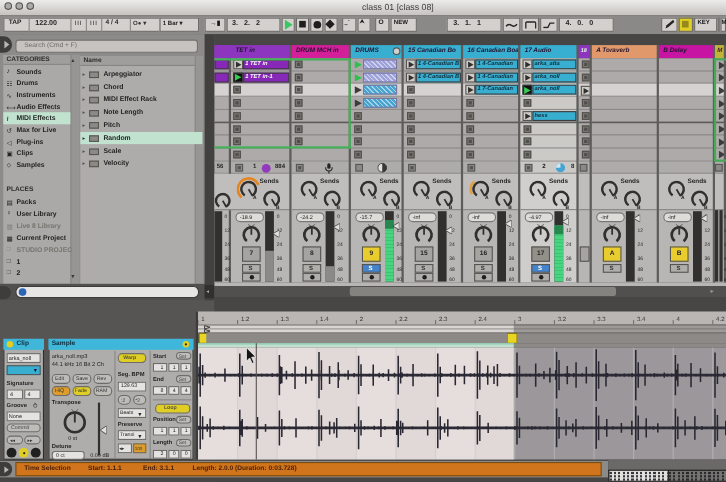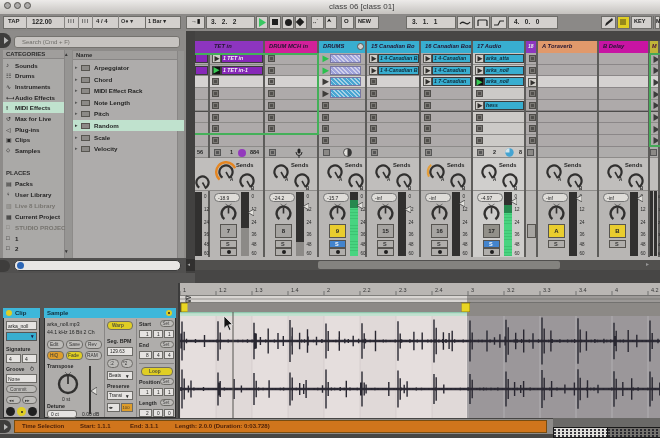--- a/index.html
+++ b/index.html
@@ -6,21 +6,21 @@
   font-family:"Liberation Sans", sans-serif; }
 #root { filter:saturate(0.94) contrast(0.96) brightness(0.99); position:relative; width:660px; height:438px; overflow:hidden; }
 #root div, #root svg { position:absolute; }
 </style></head>
 <body>
 <div id="root">
 <div class="" style="left:0px;top:0px;width:660px;height:14px;background:linear-gradient(#f4f2f0,#cac7c3);"></div>
 <div class="" style="left:4px;top:2px;width:7px;height:7px;background:#b0aeac;border:1.3px solid #55534f;border-radius:50%;box-sizing:border-box;"></div>
 <div class="" style="left:14px;top:2px;width:7px;height:7px;background:#b0aeac;border:1.3px solid #55534f;border-radius:50%;box-sizing:border-box;"></div>
 <div class="" style="left:24px;top:2px;width:7px;height:7px;background:#b0aeac;border:1.3px solid #55534f;border-radius:50%;box-sizing:border-box;"></div>
-<div class="" style="left:329px;top:2px;font-size:8px;color:#3a3a3a;font-weight:normal;white-space:nowrap;">class 06  [class 01]</div>
+<div class="" style="left:329px;top:2px;font-size:8px;color:#3a3a3a;font-weight:normal;white-space:nowrap;">class 01  [class 08]</div>
 <div class="" style="left:0px;top:14px;width:660px;height:17px;background:#8d8b89;border-bottom:1px solid #55534f;"></div>
 <div class="" style="left:3px;top:16px;width:143px;height:13px;background:#d9d6d2;border:1px solid #6e6c68;box-sizing:border-box;"></div>
 <div class="" style="left:8px;top:18px;font-size:6px;color:#222;font-weight:bold;white-space:nowrap;">TAP</div>
 <div class="" style="left:26px;top:16px;width:0px;height:13px;border-left:1px solid #8a8884;"></div>
 <div class="" style="left:32px;top:18px;font-size:6.5px;color:#222;font-weight:bold;white-space:nowrap;">122.00</div>
 <div class="" style="left:64px;top:16px;width:0px;height:13px;border-left:1px solid #8a8884;"></div>
 <div class="" style="left:67px;top:18px;font-size:4px;color:#444;font-weight:normal;white-space:nowrap;letter-spacing:-1px;">❙❙❙</div>
 <div class="" style="left:78px;top:16px;width:0px;height:13px;border-left:1px solid #8a8884;"></div>
 <div class="" style="left:81px;top:18px;font-size:4px;color:#444;font-weight:normal;white-space:nowrap;letter-spacing:-1px;">❙❙❙</div>
 <div class="" style="left:92px;top:16px;width:0px;height:13px;border-left:1px solid #8a8884;"></div>

